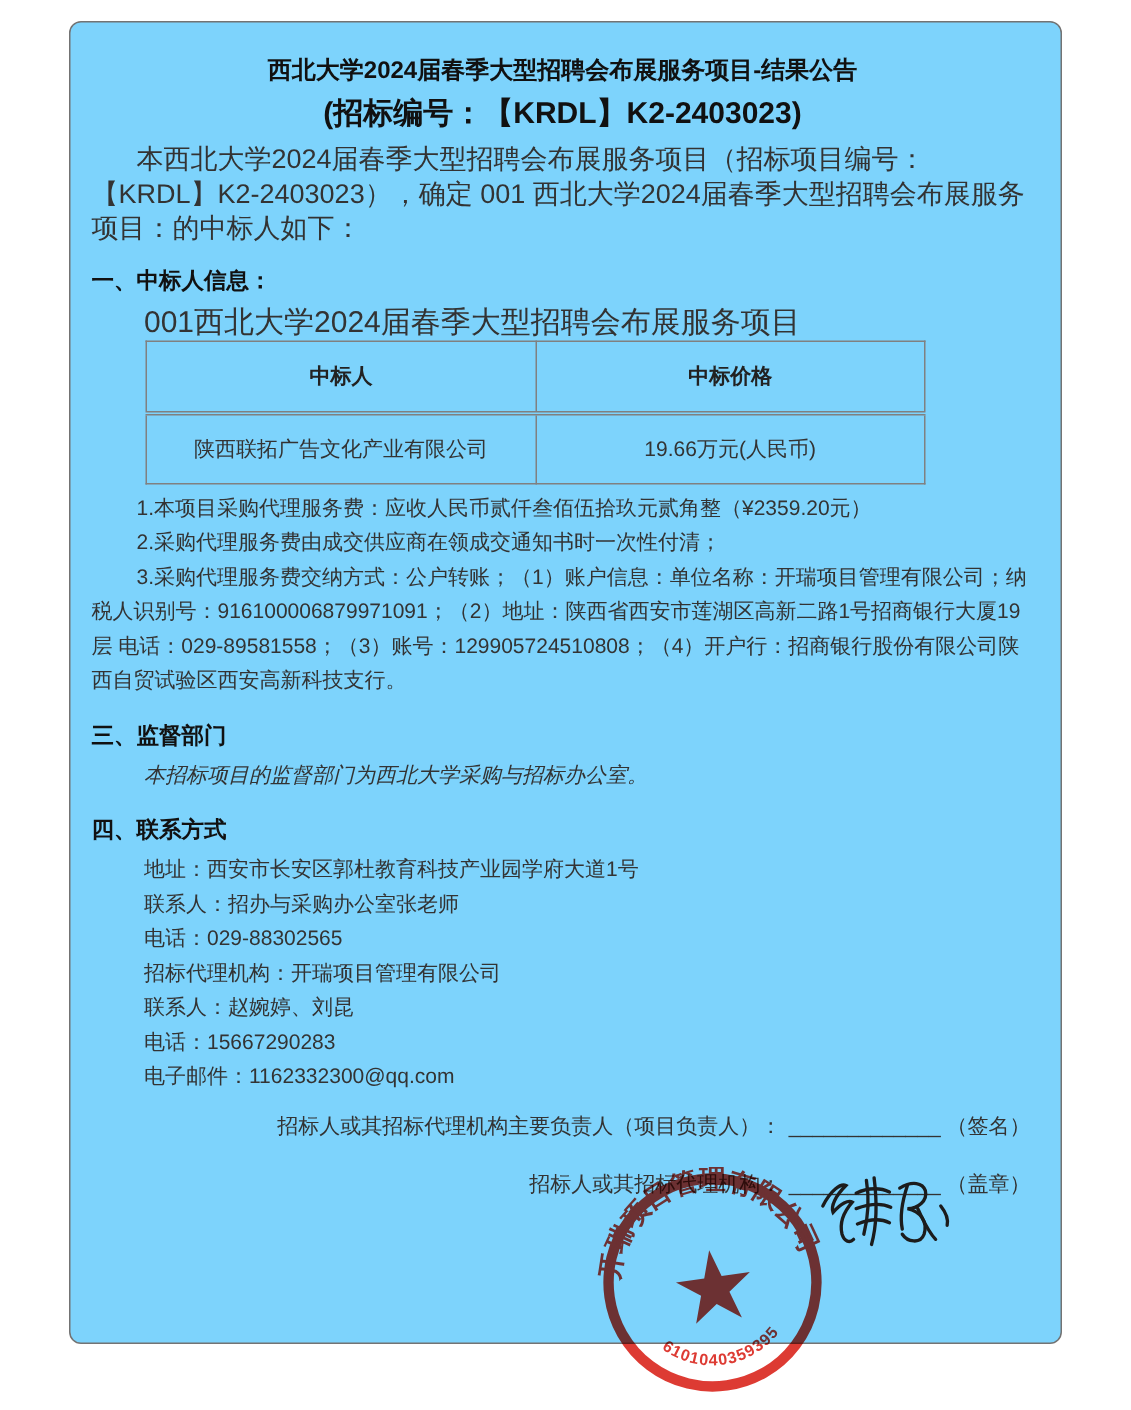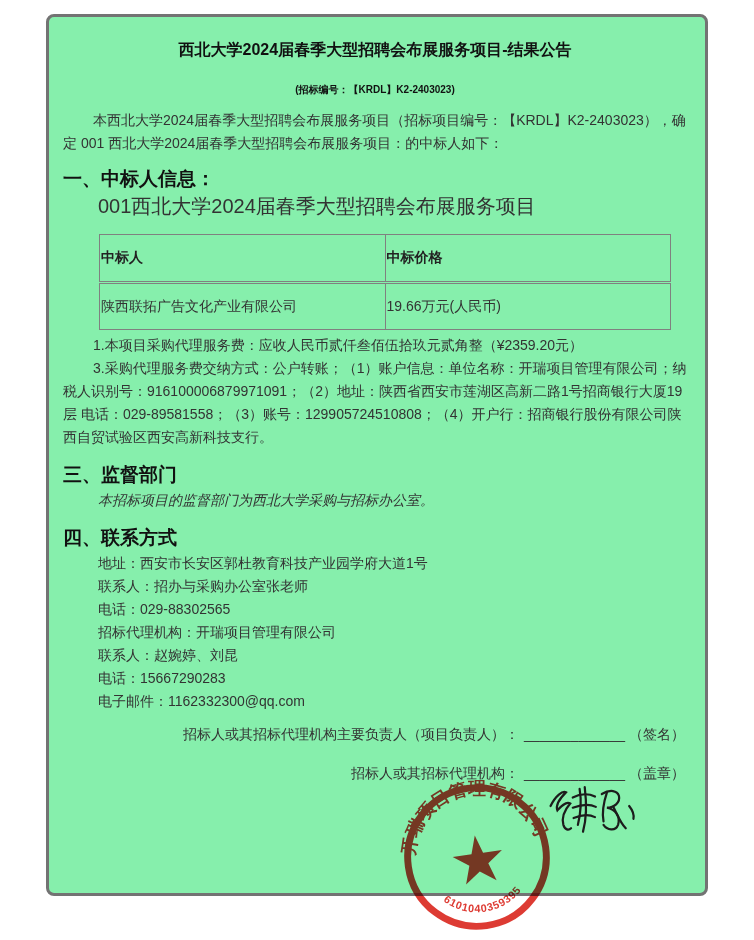--- a/index.html
+++ b/index.html
@@ -3,30 +3,30 @@
 <meta charset="utf-8">
 <style>
   html,body{margin:0;padding:0;}
   body{
     width:754px;height:940px;overflow:hidden;background:#ffffff;
     font-family:"Liberation Sans","DejaVu Sans",sans-serif;color:#333;
     position:relative;
   }
   .card{
     position:absolute;left:46px;top:14px;width:662px;height:882px;
-    box-sizing:border-box;background:#86efac;border:3px solid #737373;border-radius:8px;
+    box-sizing:border-box;background:#7dd3fc;border:1px solid #737373;border-radius:8px;
     padding:20px 18px 0 14px;
   }
   .doc-title{margin:2px 0 0;text-align:center;font-size:16px;line-height:22px;font-weight:bold;color:#111;}
-  .doc-subtitle{margin:18px 0 0;text-align:center;font-size:10px;line-height:22px;font-weight:bold;color:#111;}
-  .para{margin:8px 0 0;font-size:14px;line-height:23px;text-indent:30px;color:#333;}
-  .sec-heading{margin:16px 0 0;font-size:19px;line-height:20px;font-weight:bold;color:#111;}
+  .doc-subtitle{margin:6px 0 0;text-align:center;font-size:20px;line-height:22px;font-weight:bold;color:#111;}
+  .para{margin:8px 0 0;font-size:18px;line-height:23px;text-indent:30px;color:#333;}
+  .sec-heading{margin:16px 0 0;font-size:15px;line-height:20px;font-weight:bold;color:#111;}
   .sec-heading.first{margin-top:14px;}
   .indent-line{margin:6px 0 0;padding-left:35px;font-size:20px;line-height:23px;}
-  table.result{border-collapse:collapse;margin:16px 0 0 36px;width:572px;text-align:left;}
+  table.result{border-collapse:collapse;margin:0 0 0 36px;width:520px;text-align:center;}
   table.result th{
     border:1px solid #808080;border-bottom:3px double #808080;
     height:44px;font-size:14px;font-weight:bold;color:#222;width:50%;
   }
   table.result td{border:1px solid #808080;height:43px;font-size:14px;color:#333;width:50%;}
   .items p{margin:0;font-size:14px;line-height:23px;text-indent:30px;}
   .items p:first-child{margin-top:4px;}
   .contact-lines p{margin:0;padding-left:35px;font-size:14px;line-height:23px;}
   .contact-lines p:first-child{margin-top:4px;}
   .supervision-body{margin:4px 0 0;padding-left:35px;font-size:14px;line-height:23px;font-style:italic;}
@@ -59,20 +59,21 @@
     <tbody>
       <tr>
         <td>陕西联拓广告文化产业有限公司</td>
         <td>19.66万元(人民币)</td>
       </tr>
     </tbody>
   </table>
 
   <div class="items">
     <p>1.本项目采购代理服务费：应收人民币贰仟叁佰伍拾玖元贰角整（¥2359.20元）</p>
+    <p>2.采购代理服务费由成交供应商在领成交通知书时一次性付清；</p>
     <p>3.采购代理服务费交纳方式：公户转账；（1）账户信息：单位名称：开瑞项目管理有限公司；纳税人识别号：916100006879971091；（2）地址：陕西省西安市莲湖区高新二路1号招商银行大厦19层 电话：029-89581558；（3）账号：129905724510808；（4）开户行：招商银行股份有限公司陕西自贸试验区西安高新科技支行。</p>
   </div>
 
   <h3 class="sec-heading">三、监督部门</h3>
   <p class="supervision-body">本招标项目的监督部门为西北大学采购与招标办公室。</p>
 
   <h3 class="sec-heading">四、联系方式</h3>
   <div class="contact-lines">
     <p>地址：西安市长安区郭杜教育科技产业园学府大道1号</p>
     <p>联系人：招办与采购办公室张老师</p>

